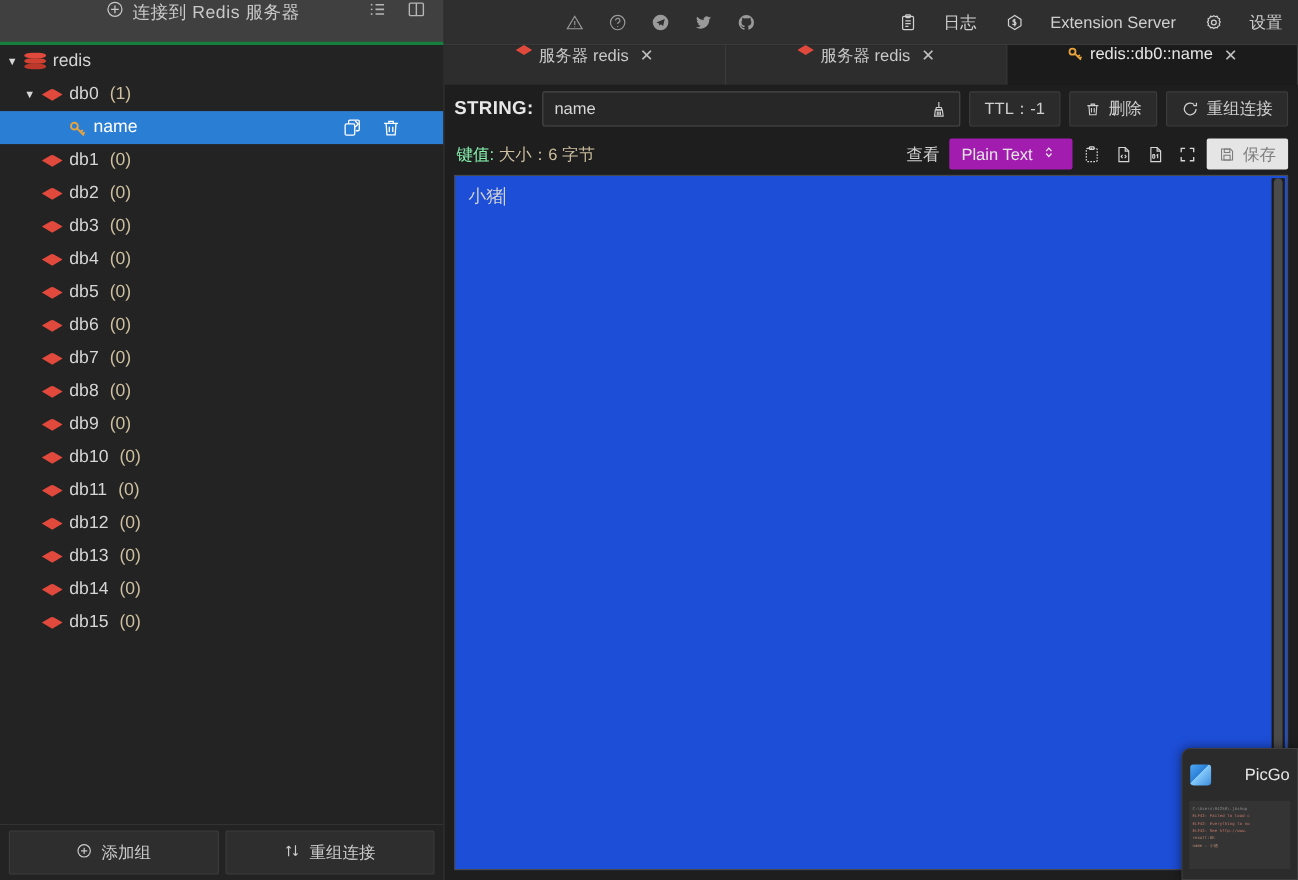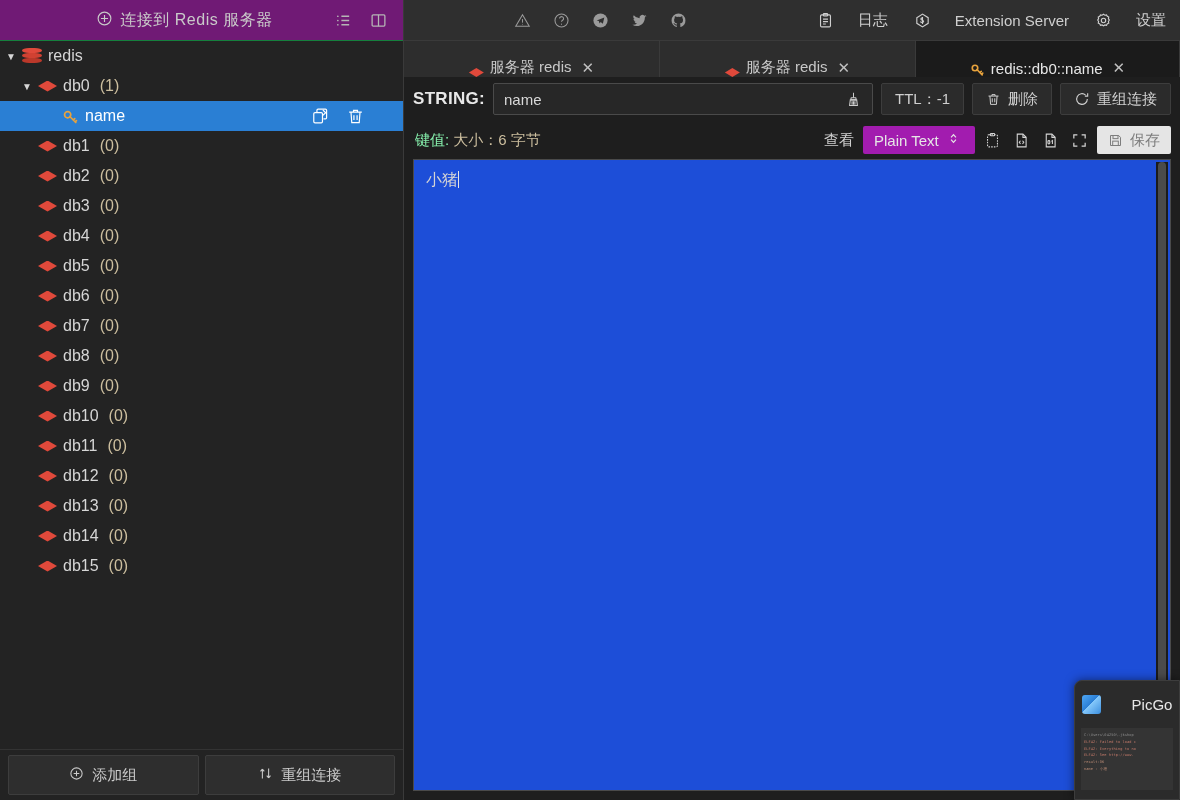--- a/index.html
+++ b/index.html
@@ -15,24 +15,24 @@
   
   .sidebar {
     width: 404px; height: 800px;
     background: #232323;
     border-right: 1px solid #3a3a3a;
     display: flex; flex-direction: column;
     position: relative;
   }
   .sb-header {
     height: 41px; flex: 0 0 41px;
-    background: #701a75;
-    display: flex; align-items: center;
+    background: #404040;
+    display: flex; align-items: flex-start;
     padding: 0 10px;
-    border-bottom: 1px solid #15803d;
+    border-bottom: 3px solid #15803d;
   }
   .sb-header-title {
     flex: 1; display: flex; align-items: center; justify-content: center;
     gap: 7px; font-size: 16px; color: #c9c9c9; letter-spacing: .5px;
     padding-left: 24px;
   }
   .sb-header-icons { display: flex; align-items: center; gap: 18px; padding-right: 6px; }
   .sb-header-icons .ic { color: #b5b5b5; display:flex; align-items:center; cursor: pointer; }
 
   .tree {
@@ -81,21 +81,21 @@
   }
   .topbar-left { display:flex; align-items:center; gap:22px; padding-left:96px; }
   .topbar-left .ic { color:#9a9a9a; cursor:pointer; display:flex; align-items:center; }
   .topbar-spacer { flex:1; }
   .topbar-right { display:flex; align-items:center; gap:26px; }
   .tb-item { display:flex; align-items:center; gap:24px; font-size:15px; color:#cfcfcf; cursor:pointer; }
   .tb-item .ic { color:#cfcfcf; display:flex; align-items:center; }
 
   .tabbar { height:36px; flex:0 0 36px; display:flex; background:#1e1e1e; }
   .tab {
-    display:flex; align-items:flex-end; justify-content:center; gap:6px;
+    display:flex; align-items:flex-start; justify-content:center; gap:6px;
     font-size:15px; color:#c8c8c8; cursor:pointer;
     border-right:1px solid #3a3a3a; padding:0 10px; position:relative;
   }
   .tab.t1, .tab.t2 { width:256px; background:#2d2d2d; }
   .tab.active { background:#1b1b1b; color:#e6e6e6; flex:1; }
   .tab .close { font-size:15px; color:#c0c0c0; margin-left:4px; }
 
   .keybar {
     height:44px; flex:0 0 44px; display:flex; align-items:center; gap:8px;
     padding:0 9px; background:#1e1e1e;

